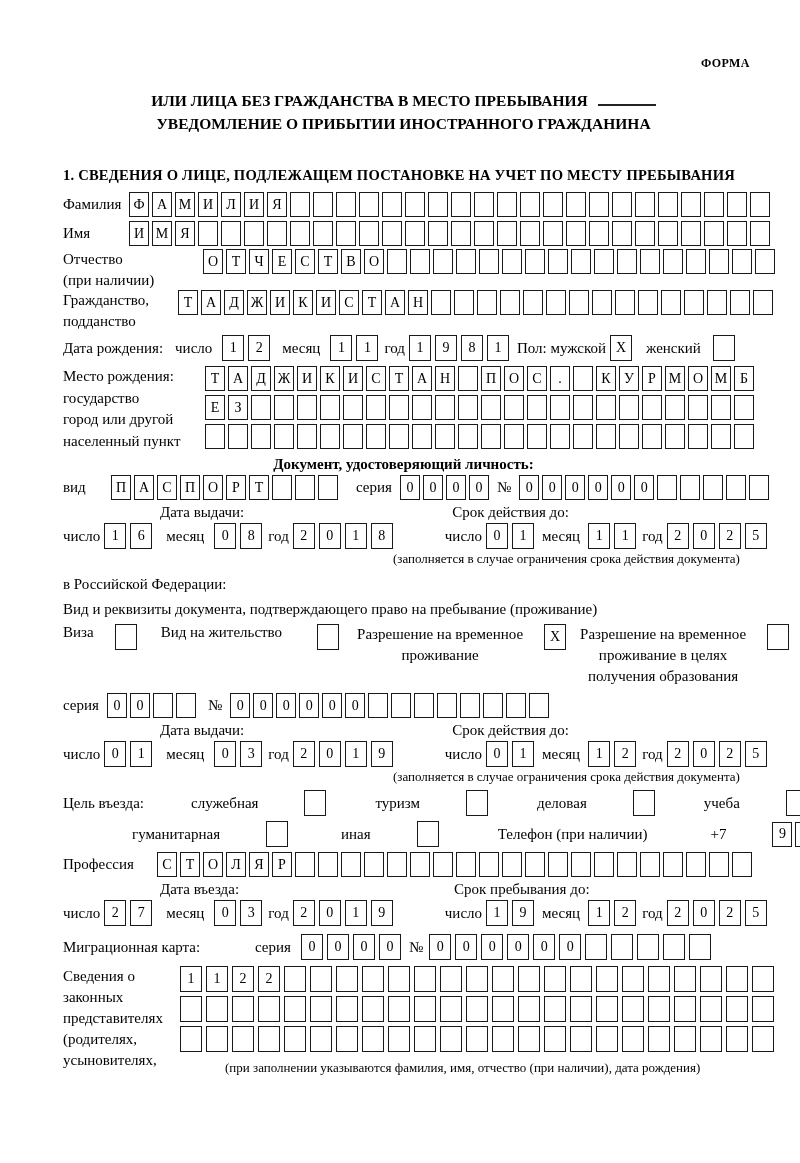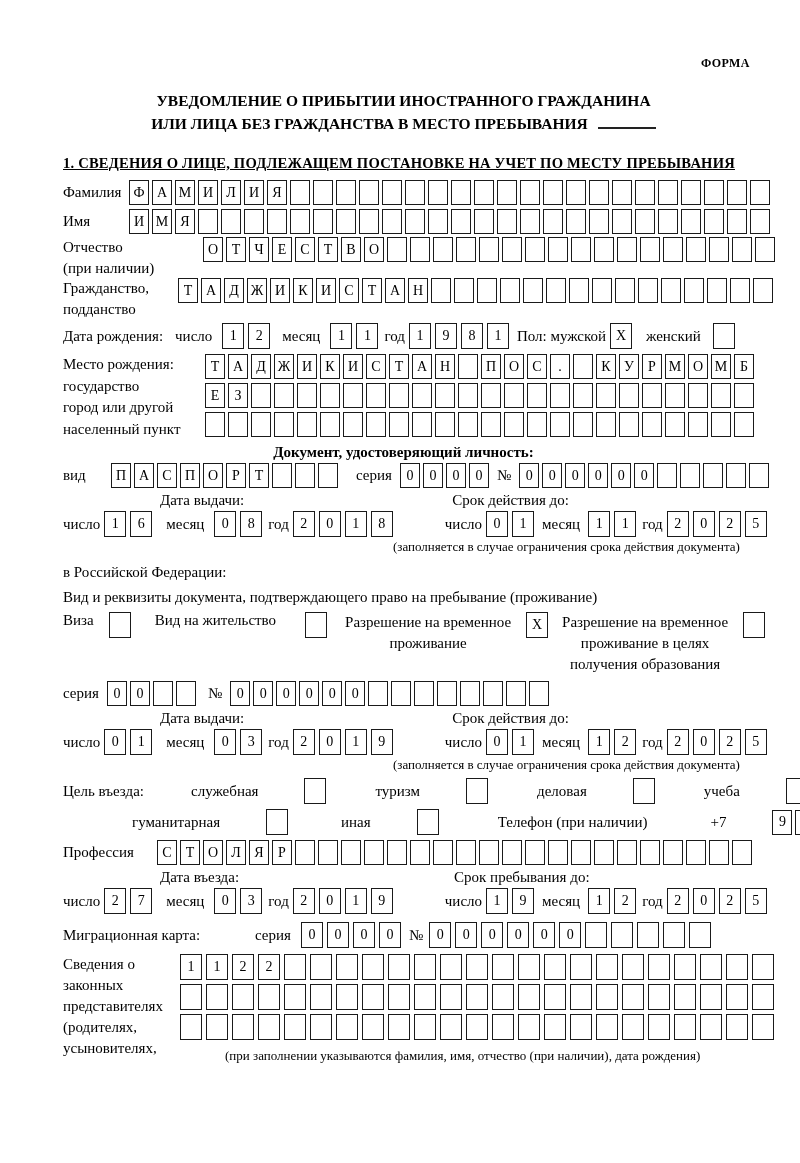--- a/index.html
+++ b/index.html
@@ -7,21 +7,21 @@
   .page {
     width:800px; height:1163px; background:#fff; color:#000;
     font-family:"Liberation Serif","DejaVu Serif",serif; font-size:15px;
     padding:36px 16px 10px 63px; position:relative; overflow:hidden;
   }
   .appendix { margin-left:557px; font-size:13.5px; line-height:17px; }
   .appendix .agap { height:6px; }
   .forma { font-weight:bold; font-size:12px; margin:20px 0 0 638px; letter-spacing:.4px; }
   .title { text-align:center; font-weight:bold; font-size:15.5px; line-height:23px; margin:18px 40px 0 0; }
   .uline { display:inline-block; width:58px; border-bottom:2px solid #222; margin-left:10px; }
-  .sec-h { font-weight:bold; font-size:14.6px; margin-top:20px; white-space:nowrap; letter-spacing:.2px;text-decoration:underline; }
+  .sec-h { font-weight:bold; font-size:14.6px; margin-top:32px; white-space:nowrap; letter-spacing:.2px; }
 
   .frow { display:flex; align-items:center; }
   .frow.top { align-items:flex-start; }
   .cells { display:flex; gap:3px; flex:none; }
   .cell {
     flex:none; width:20px; height:25px; border:1.6px solid #1a1a1a;
     display:flex; align-items:center; justify-content:center;
     font-size:14px; line-height:1; background:#fff;
   }
   .cells.lg { gap:4px; }
@@ -39,39 +39,39 @@
   .mt5 { margin-top:5px; } .mt6 { margin-top:6px; } .mt8 { margin-top:8px; }
 
   .ml4 { margin-left:4px; } .ml6 { margin-left:6px; } .ml8 { margin-left:8px; }
   .ml10 { margin-left:10px; } .ml12 { margin-left:12px; } .ml14 { margin-left:14px; }
   .ml18 { margin-left:18px; } .ml24 { margin-left:24px; } .ml42 { margin-left:42px; }
 
   .doc-h { font-weight:bold; text-align:center; margin:4px 40px 2px 0; font-size:15px; }
   .pairrow { display:flex; margin-top:4px; font-size:15px; }
   .note { font-size:13px; margin-top:2px; }
   .intro { line-height:25px; margin-top:5px; }
-  .opt { display:flex; align-items:flex-start; gap:15px; flex:none; }
+  .opt { display:flex; align-items:flex-start; gap:21px; flex:none; }
   .olabel.center { text-align:center; line-height:21px; }
   .cbrow { margin-top:2px; }
   .purpose { font-size:15px;gap:41px; }
   .purpose .cells { margin-left:5px; }
 </style>
 </head>
 <body>
 
 <div class="page">
 
 
   <div class="forma">ФОРМА</div>
 
   <div class="title">
-    <div>УВЕДОМЛЕНИЕ О ПРИБЫТИИ ИНОСТРАННОГО ГРАЖДАНИНА</div>
     <div>
       <span>ИЛИ ЛИЦА БЕЗ ГРАЖДАНСТВА В МЕСТО ПРЕБЫВАНИЯ</span><span class="uline"></span>
     </div>
+    <div>УВЕДОМЛЕНИЕ О ПРИБЫТИИ ИНОСТРАННОГО ГРАЖДАНИНА</div>
   </div>
 
   <div class="sec-h">1. СВЕДЕНИЯ О ЛИЦЕ, ПОДЛЕЖАЩЕМ ПОСТАНОВКЕ НА УЧЕТ ПО МЕСТУ ПРЕБЫВАНИЯ</div>
 
   <div class="frow mt8">
     <span class="lbl w66">Фамилия</span>
     <span class="cells">
         <span class="cell">Ф</span>
         <span class="cell">А</span>
         <span class="cell">М</span>

